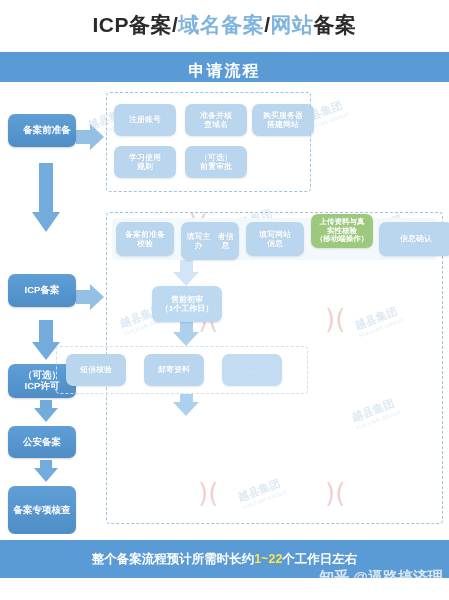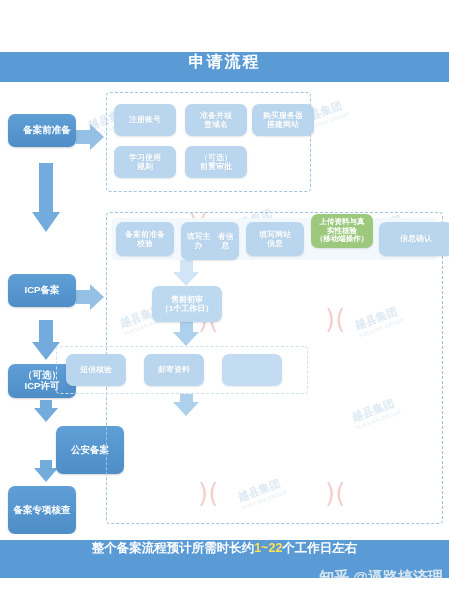--- a/index.html
+++ b/index.html
@@ -26,21 +26,21 @@
     font-size: 21px; font-weight: bold; letter-spacing: 0.5px;
     white-space: nowrap;
   }
   .t-dark { color: #2b2b2b; }
   .t-blue { color: #7fb4e0; }
 
   .subtitle-bar {
     position: absolute;
     left: 0; top: 52px; width: 449px; height: 30px;
     background: #5b9bd5;
-    display: flex; align-items: flex-start; justify-content: center;
+    display: flex; align-items: flex-end; justify-content: center;
   }
   .subtitle-text {
     color: #ffffff; font-size: 16px; font-weight: bold; letter-spacing: 2px;
   }
 
   
   .canvas {
     position: absolute;
     left: 0; top: 82px; width: 449px; height: 452px;
     background: #ffffff;
@@ -134,21 +134,21 @@
   }
 
   
   .arr { position: absolute; }
 
   
   .bottom-bar {
     position: absolute;
     left: 0; top: 540px; width: 449px; height: 38px;
     background: #5b9bd5;
-    display: flex; align-items: flex-start; justify-content: center;
+    display: flex; align-items: center; justify-content: center;
   }
   .bottom-text {
     color: #ffffff; font-size: 12.5px; font-weight: bold; white-space: nowrap;
   }
   .hl { color: #ffe24d; }
   .zhihu-wm {
     position: absolute;
     right: 6px; top: 568px;
     font-size: 15px; font-weight: bold;
     color: rgba(255,255,255,.75);
@@ -159,20 +159,25 @@
   .bottom-strip {
     position: absolute; left:0; top:578px; width:449px; height:22px;
     background:#ffffff;
   }
 </style>
 </head>
 <body>
 
 <div id="page">
 
+  <div class="title-bar">
+    <div class="title-text">
+      <span class="t-dark">ICP备案</span><span class="t-dark">/</span><span class="t-blue">域名备案</span><span class="t-dark">/</span><span class="t-blue">网站</span><span class="t-dark">备案</span>
+    </div>
+  </div>
 
   <div class="subtitle-bar">
     <span class="subtitle-text">申请流程</span>
   </div>
 
   <div class="canvas">
 
     <div class="wm" style="left:88px; top:28px;">
       <span>越县集团</span><span class="wm-sub">YUEXIAN GROUP</span>
     </div>
@@ -230,21 +235,21 @@
 
     <div class="node node-main" style="left:8px; top:192px; width:68px; height:33px;">
       <span>ICP备案</span>
     </div>
 
     <div class="node node-main" style="left:8px; top:282px; width:68px; height:34px; flex-direction:column;">
       <span>（可选）</span>
       <span>ICP许可</span>
     </div>
 
-    <div class="node node-main" style="left:8px; top:344px; width:68px; height:48px;margin-left:48px;">
+    <div class="node node-main" style="left:8px; top:344px; width:68px; height:32px;">
       <span>公安备案</span>
     </div>
 
     <div class="node node-main" style="left:8px; top:404px; width:68px; height:48px;">
       <span>备案专项核查</span>
     </div>
 
     <div class="group" style="left:106px; top:10px; width:205px; height:100px;"></div>
 
     <div class="node node-sub" style="left:114px; top:22px; width:62px; height:32px;">

